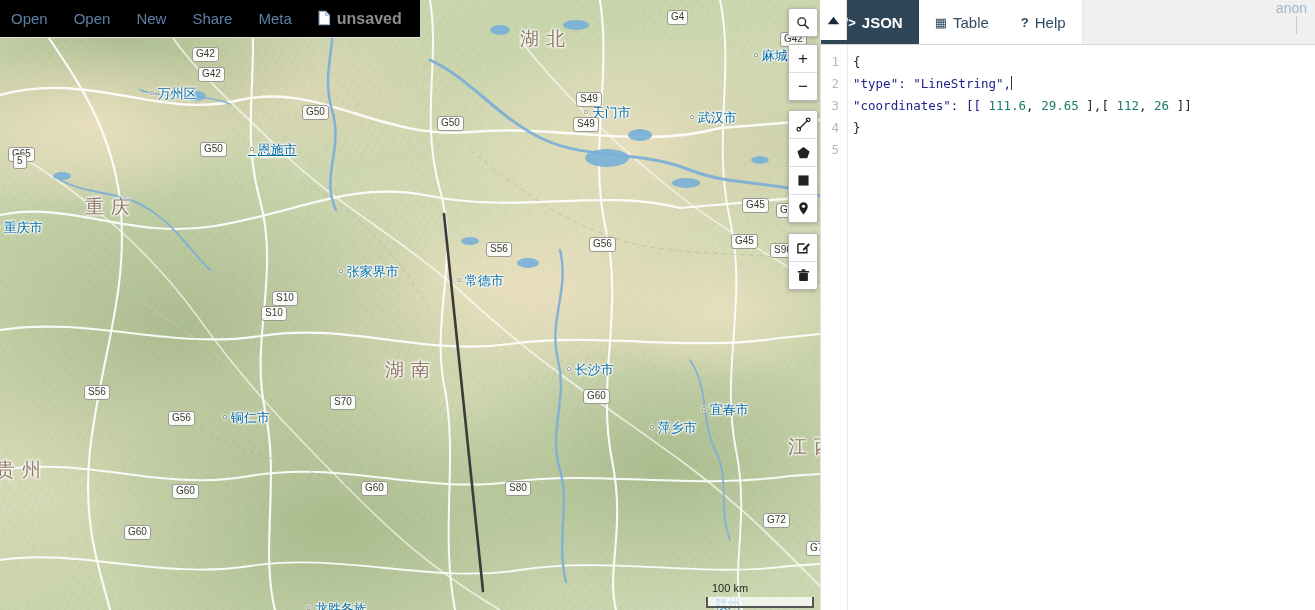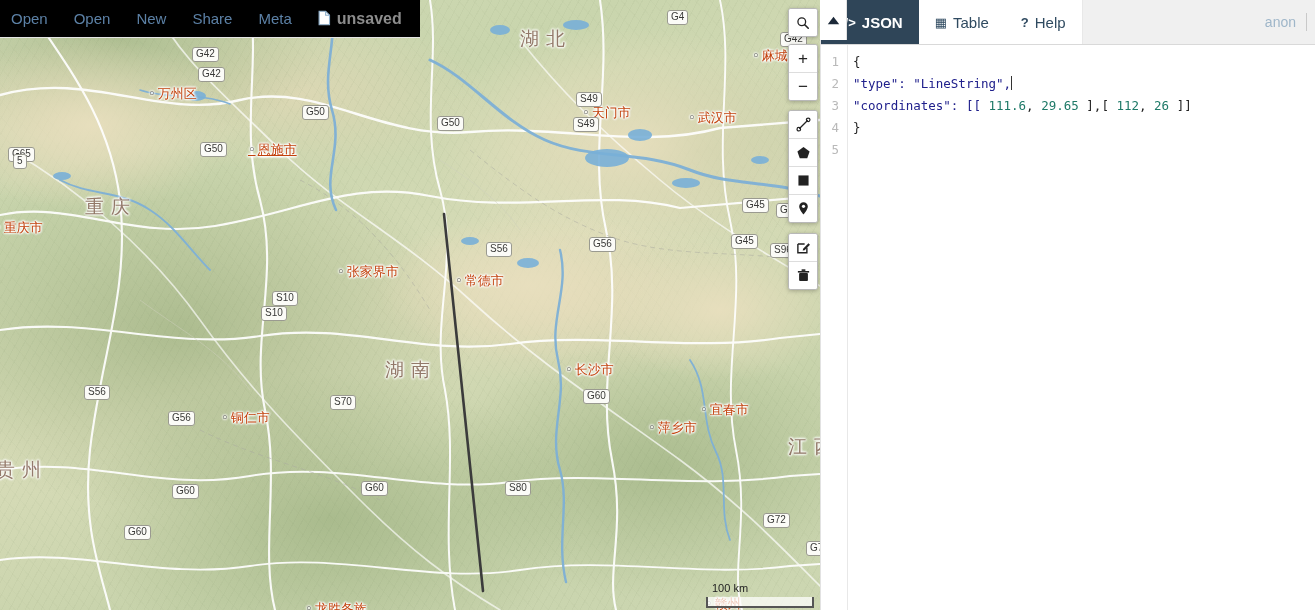--- a/index.html
+++ b/index.html
@@ -30,21 +30,21 @@
   .terrain-tex{position:absolute;inset:0;opacity:.35;
     background-image:
       repeating-linear-gradient(118deg, rgba(110,130,90,.16) 0px, rgba(110,130,90,.16) 1px, transparent 1px, transparent 7px),
       repeating-linear-gradient(48deg, rgba(120,140,100,.10) 0px, rgba(120,140,100,.10) 1px, transparent 1px, transparent 11px);
   }
   .lowland{position:absolute;
     background:radial-gradient(ellipse at center, rgba(232,223,190,.95), rgba(232,223,190,0) 72%);}
 
   svg.geo{position:absolute;inset:0;width:820px;height:610px;}
 
-  .map-label{position:absolute;white-space:nowrap;color:#c2410c;
+  .map-label{position:absolute;white-space:nowrap;color:#0369a1;
     font-family:"DejaVu Sans",sans-serif;
     text-shadow:0 0 3px #fff,0 0 3px #fff,1px 0 2px #fff,-1px 0 2px #fff,0 1px 2px #fff,0 -1px 2px #fff;
     pointer-events:none;}
   .lbl-city{font-size:13px;}
   .lbl-city::before{content:"\25E6";margin-right:2px;font-size:13px;color:#444;}
   .lbl-prov{font-size:19px;color:#8a6a5e;letter-spacing:7px;opacity:.85;}
   .shield{position:absolute;font-size:10px;color:#3a3a38;background:#fbfbf7;
     border:1px solid #9a9a90;border-radius:3px;padding:0px 3px 1px;line-height:12px;
     font-family:"Liberation Sans",sans-serif;}
 
@@ -77,21 +77,21 @@
   
   .editor-pane{position:relative;width:495px;height:610px;background:#fff;
     border-left:1px solid #e2e2e2;box-sizing:border-box;}
   .tabbar{display:flex;align-items:stretch;height:44px;background:#fff;
     border-bottom:1px solid #d9d9d9;}
   .tab{display:flex;align-items:center;gap:6px;padding:0 16px;font-size:15px;color:#2f4a60;
     cursor:pointer;background:#fff;}
   .tab.active{background:#2f4558;color:#fff;font-weight:bold;}
   .tab .ticon{font-size:13px;}
   .tabspacer{flex:1;background:#f0f0f0;border-left:1px solid #e8e8e8;}
-  .userbox{display:flex;align-items:center;background:#f0f0f0;padding:0 8px 0 12px;font-size:14px;}
+  .userbox{display:flex;align-items:center;background:#f0f0f0;padding:0 8px 0 12px;font-size:14px;flex-direction:column;}
   .userbox a{color:#9fb6c9;text-decoration:none;}
   .userbox .divider{width:1px;height:18px;background:#c9c9c9;margin-left:10px;}
 
   .code{position:relative;height:566px;background:#fff;overflow:hidden;
     font-family:"DejaVu Sans Mono","Liberation Mono",monospace;font-size:12.5px;}
   .gutter{position:absolute;left:0;top:0;width:22px;height:100%;text-align:right;
     color:#b9b9b9;padding-top:6px;box-sizing:border-box;}
   .gutter div{height:22px;line-height:22px;padding-right:4px;}
   .gutter-rule{position:absolute;left:26px;top:0;width:1px;height:100%;background:#e8e8e8;}
   .codelines{position:absolute;left:32px;top:6px;right:0;}

